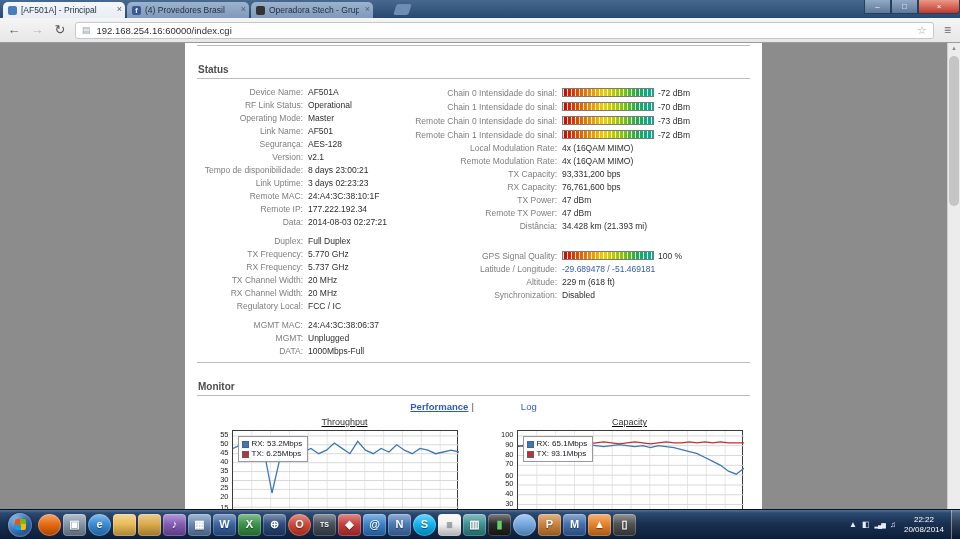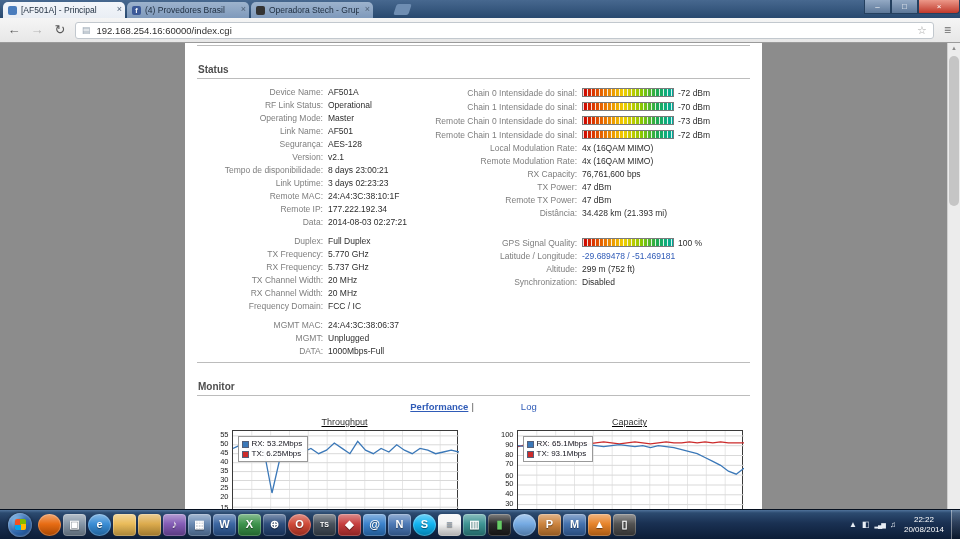--- a/index.html
+++ b/index.html
@@ -43,21 +43,21 @@
   .pagearea { position:absolute; top:43px; left:0; width:960px; bottom:30px; background:#8c8c8c; overflow:hidden; }
   .scrollbar { position:absolute; right:0; top:0; bottom:0; width:13px; background:#ececec; border-left:1px solid #cfcfcf; }
   .scroll-arrow { height:11px; text-align:center; font-size:6px; color:#8a8a8a; line-height:11px; }
   .scroll-thumb { position:absolute; top:13px; left:1px; right:1px; height:150px; background:#c5c5c5; border-radius:5px; }
 
   .content { position:absolute; left:185px; top:0; width:577px; bottom:0; background:#fff;
     padding:2px 12px 0 12px; overflow:hidden; }
   .section-title { font-size:10px; font-weight:bold; color:#4e4e4e; padding:18px 1px 3px;
     border-top:1px solid #bcbcbc; border-bottom:1px solid #bcbcbc; }
 
-  .status-cols { display:flex; padding:7px 0 4px;margin-left:20px; }
+  .status-cols { display:flex; padding:7px 0 4px; }
   .col { font-size:8.5px; line-height:13px; }
   .col-left { width:200px; }
   .col-right { flex:1; }
   .row { display:flex; white-space:nowrap; }
   .row.bar-row { line-height:14px; }
   .lbl { color:#7e7e7e; text-align:right; }
   .col-left .lbl { width:106px; }
   .col-right .lbl { width:160px; }
   .val { color:#2d2d2d; margin-left:5px; }
   .col-left .gap { height:6px; }
@@ -217,21 +217,21 @@
             </div>
             <div class="row">
               <span class="lbl">TX Channel Width:</span>
               <span class="val"><span>20 MHz</span></span>
             </div>
             <div class="row">
               <span class="lbl">RX Channel Width:</span>
               <span class="val"><span>20 MHz</span></span>
             </div>
             <div class="row">
-              <span class="lbl">Frequency Domain:</span>
+              <span class="lbl">Regulatory Local:</span>
               <span class="val"><span>FCC / IC</span></span>
             </div>
             <div class="gap"></div>
             <div class="row">
               <span class="lbl">MGMT MAC:</span>
               <span class="val"><span>24:A4:3C:38:06:37</span></span>
             </div>
             <div class="row">
               <span class="lbl">MGMT:</span>
               <span class="val"><span>Unplugged</span></span>
@@ -260,20 +260,24 @@
             </div>
             <div class="row">
               <span class="lbl">Local Modulation Rate:</span>
               <span class="val"><span>4x (16QAM MIMO)</span></span>
             </div>
             <div class="row">
               <span class="lbl">Remote Modulation Rate:</span>
               <span class="val"><span>4x (16QAM MIMO)</span></span>
             </div>
             <div class="row">
+              <span class="lbl">TX Capacity:</span>
+              <span class="val"><span>93,331,200 bps</span></span>
+            </div>
+            <div class="row">
               <span class="lbl">RX Capacity:</span>
               <span class="val"><span>76,761,600 bps</span></span>
             </div>
             <div class="row">
               <span class="lbl">TX Power:</span>
               <span class="val"><span>47 dBm</span></span>
             </div>
             <div class="row">
               <span class="lbl">Remote TX Power:</span>
               <span class="val"><span>47 dBm</span></span>
@@ -286,21 +290,21 @@
             <div class="row">
               <span class="lbl">GPS Signal Quality:</span>
               <span class="val"><span class="bar gps"></span><span>100 %</span></span>
             </div>
             <div class="row">
               <span class="lbl">Latitude / Longitude:</span>
               <span class="val"><span class="link">-29.689478 / -51.469181</span></span>
             </div>
             <div class="row">
               <span class="lbl">Altitude:</span>
-              <span class="val"><span>299 m (752 ft)</span></span>
+              <span class="val"><span>229 m (618 ft)</span></span>
             </div>
             <div class="row">
               <span class="lbl">Synchronization:</span>
               <span class="val"><span>Disabled</span></span>
             </div>
           </div>
       </div>
 
       <div class="section-title">Monitor</div>
       <div class="monitor-links">

